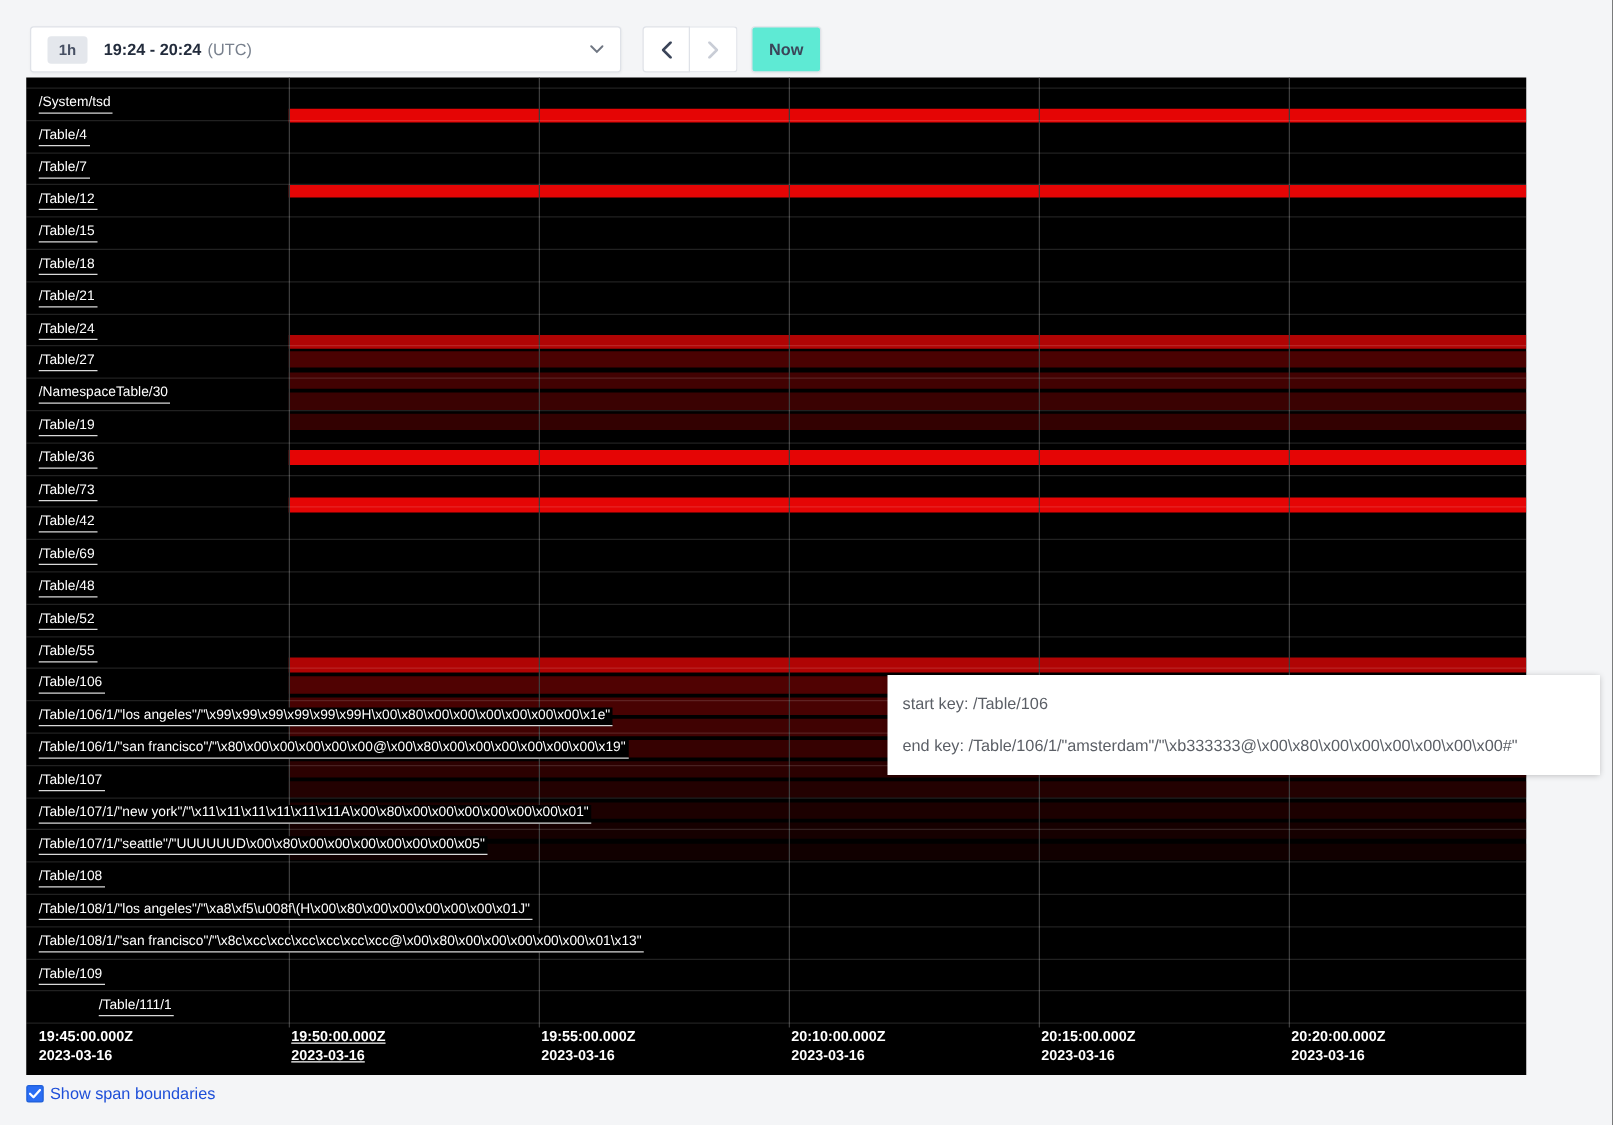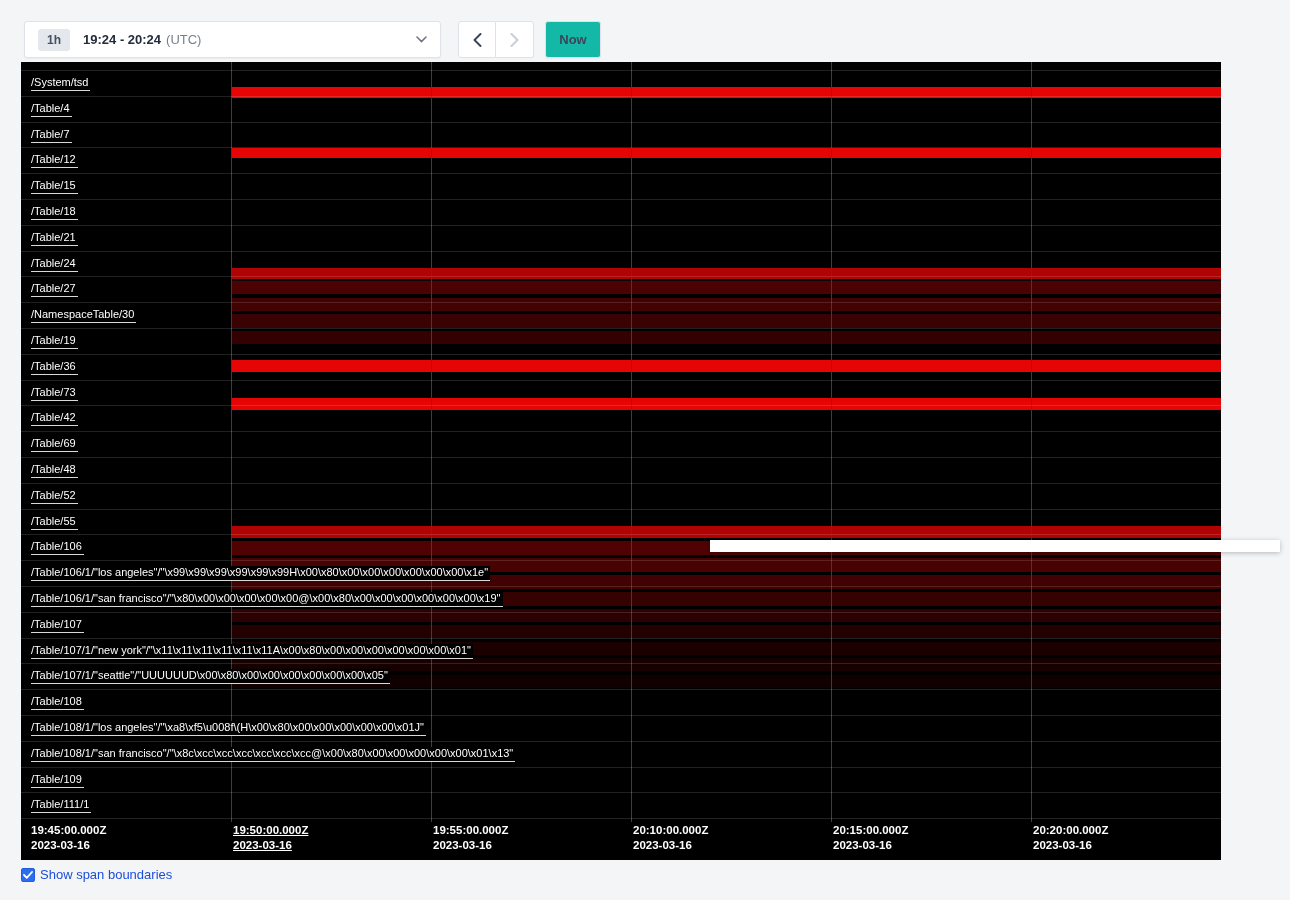--- a/index.html
+++ b/index.html
@@ -8,42 +8,42 @@
     width:1290px; height:900px;
     background:#f4f5f7;
     font-family:"Liberation Sans", sans-serif;
     position:relative;
     overflow:hidden;
   }
 
   
   .toolbar { position:absolute; left:24px; top:21px; display:flex; align-items:stretch; }
   .time-select {
-    width:417px; height:37px; background:#fff;
+    width:473px; height:37px; background:#fff;
     border:1px solid #dfe2e8; border-radius:3px;
     display:flex; align-items:center; padding:0 13px;
     cursor:pointer; box-shadow:0 1px 2px rgba(0,0,0,0.04);
   }
   .badge {
     background:#e4e7ec; color:#475063; font-size:12px; font-weight:700;
     padding:4px 9px; border-radius:3px; margin-right:13px;
   }
   .range { font-size:13px; font-weight:700; color:#232c3c; }
   .tz { font-size:13px; color:#78808d; margin-left:5px; }
   .flex-spacer { flex:1; }
   .nav-group { margin-left:17px; display:flex; }
   .nav-btn {
     width:38px; height:37px; background:#fff; border:1px solid #dfe2e8;
     display:flex; align-items:center; justify-content:center;
     cursor:pointer; padding:0; color:#3b4559;
   }
   .nav-btn.first { border-radius:3px 0 0 3px; }
   .nav-btn.last { border-radius:0 3px 3px 0; border-left:none; color:#c9cdd6; }
   .now-btn {
-    margin-left:11px; width:56px; height:37px; background:#14b8a6;
+    margin-left:11px; width:56px; height:37px; background:#5eead4;
     border:1px solid #dfe2e8; border-radius:3px;
     font-size:13px; font-weight:700; color:#3b4559; cursor:pointer;
     font-family:"Liberation Sans", sans-serif;
     box-shadow:0 1px 2px rgba(0,0,0,0.04);
   }
 
   
   .canvas {
     position:absolute; left:21px; top:62px; width:1200px; height:798px;
     background:#000; overflow:hidden;
@@ -194,21 +194,21 @@
         <div class="row-label" style="top: 478.4px;">/Table/106</div>
         <div class="row-label" style="top: 504.2px;">/Table/106/1/"los angeles"/"\x99\x99\x99\x99\x99\x99H\x00\x80\x00\x00\x00\x00\x00\x00\x1e"</div>
         <div class="row-label" style="top: 530px;">/Table/106/1/"san francisco"/"\x80\x00\x00\x00\x00\x00@\x00\x80\x00\x00\x00\x00\x00\x00\x19"</div>
         <div class="row-label" style="top: 555.8px;">/Table/107</div>
         <div class="row-label" style="top: 581.6px;">/Table/107/1/"new york"/"\x11\x11\x11\x11\x11\x11A\x00\x80\x00\x00\x00\x00\x00\x00\x01"</div>
         <div class="row-label" style="top: 607.4px;">/Table/107/1/"seattle"/"UUUUUUD\x00\x80\x00\x00\x00\x00\x00\x00\x05"</div>
         <div class="row-label" style="top: 633.2px;">/Table/108</div>
         <div class="row-label" style="top: 659px;">/Table/108/1/"los angeles"/"\xa8\xf5\u008f\(H\x00\x80\x00\x00\x00\x00\x00\x01J"</div>
         <div class="row-label" style="top: 684.8px;">/Table/108/1/"san francisco"/"\x8c\xcc\xcc\xcc\xcc\xcc\xcc@\x00\x80\x00\x00\x00\x00\x00\x01\x13"</div>
         <div class="row-label" style="top: 710.6px;">/Table/109</div>
-        <div class="row-label" style="top: 736.4px;">/Table/111/1</div>
+        <div class="row-label" style="top: 736.4px; margin-left: 48px;">/Table/111/1</div>
       </div>
     <div>
         <div class="axis-label" style="left: 10px;">
           <div>19:45:00.000Z</div>
           <div>2023-03-16</div>
         </div>
         <div class="axis-label" style="left: 212px; text-decoration: underline;">
           <div>19:50:00.000Z</div>
           <div>2023-03-16</div>
         </div>
@@ -225,20 +225,22 @@
           <div>2023-03-16</div>
         </div>
         <div class="axis-label" style="left: 1012px;">
           <div>20:20:00.000Z</div>
           <div>2023-03-16</div>
         </div>
       </div>
   </div>
 
   <div class="tooltip">
+      <div class="tooltip-line">start key: /Table/106</div>
+      <div class="tooltip-line">end key: /Table/106/1/"amsterdam"/"\xb333333@\x00\x80\x00\x00\x00\x00\x00\x00#"</div>
     </div>
 
   <div class="footer">
     <span class="checkbox">
       <span style="display:flex;">
         <svg width="10" height="8" viewBox="0 0 10 8">
             <path d="M1 4 L3.8 6.8 L9 1" fill="none" stroke="#fff" stroke-width="1.8" stroke-linecap="round" stroke-linejoin="round"></path>
           </svg>
       </span>
     </span>

